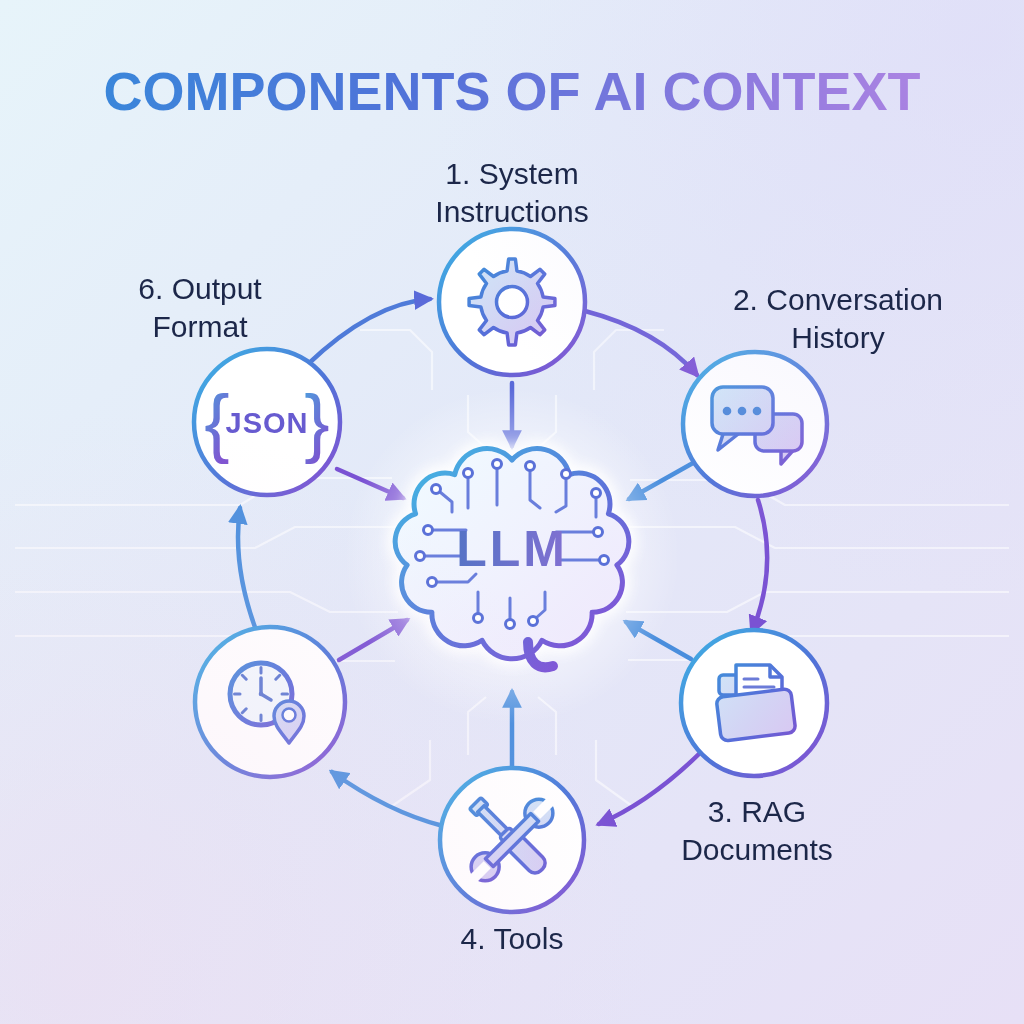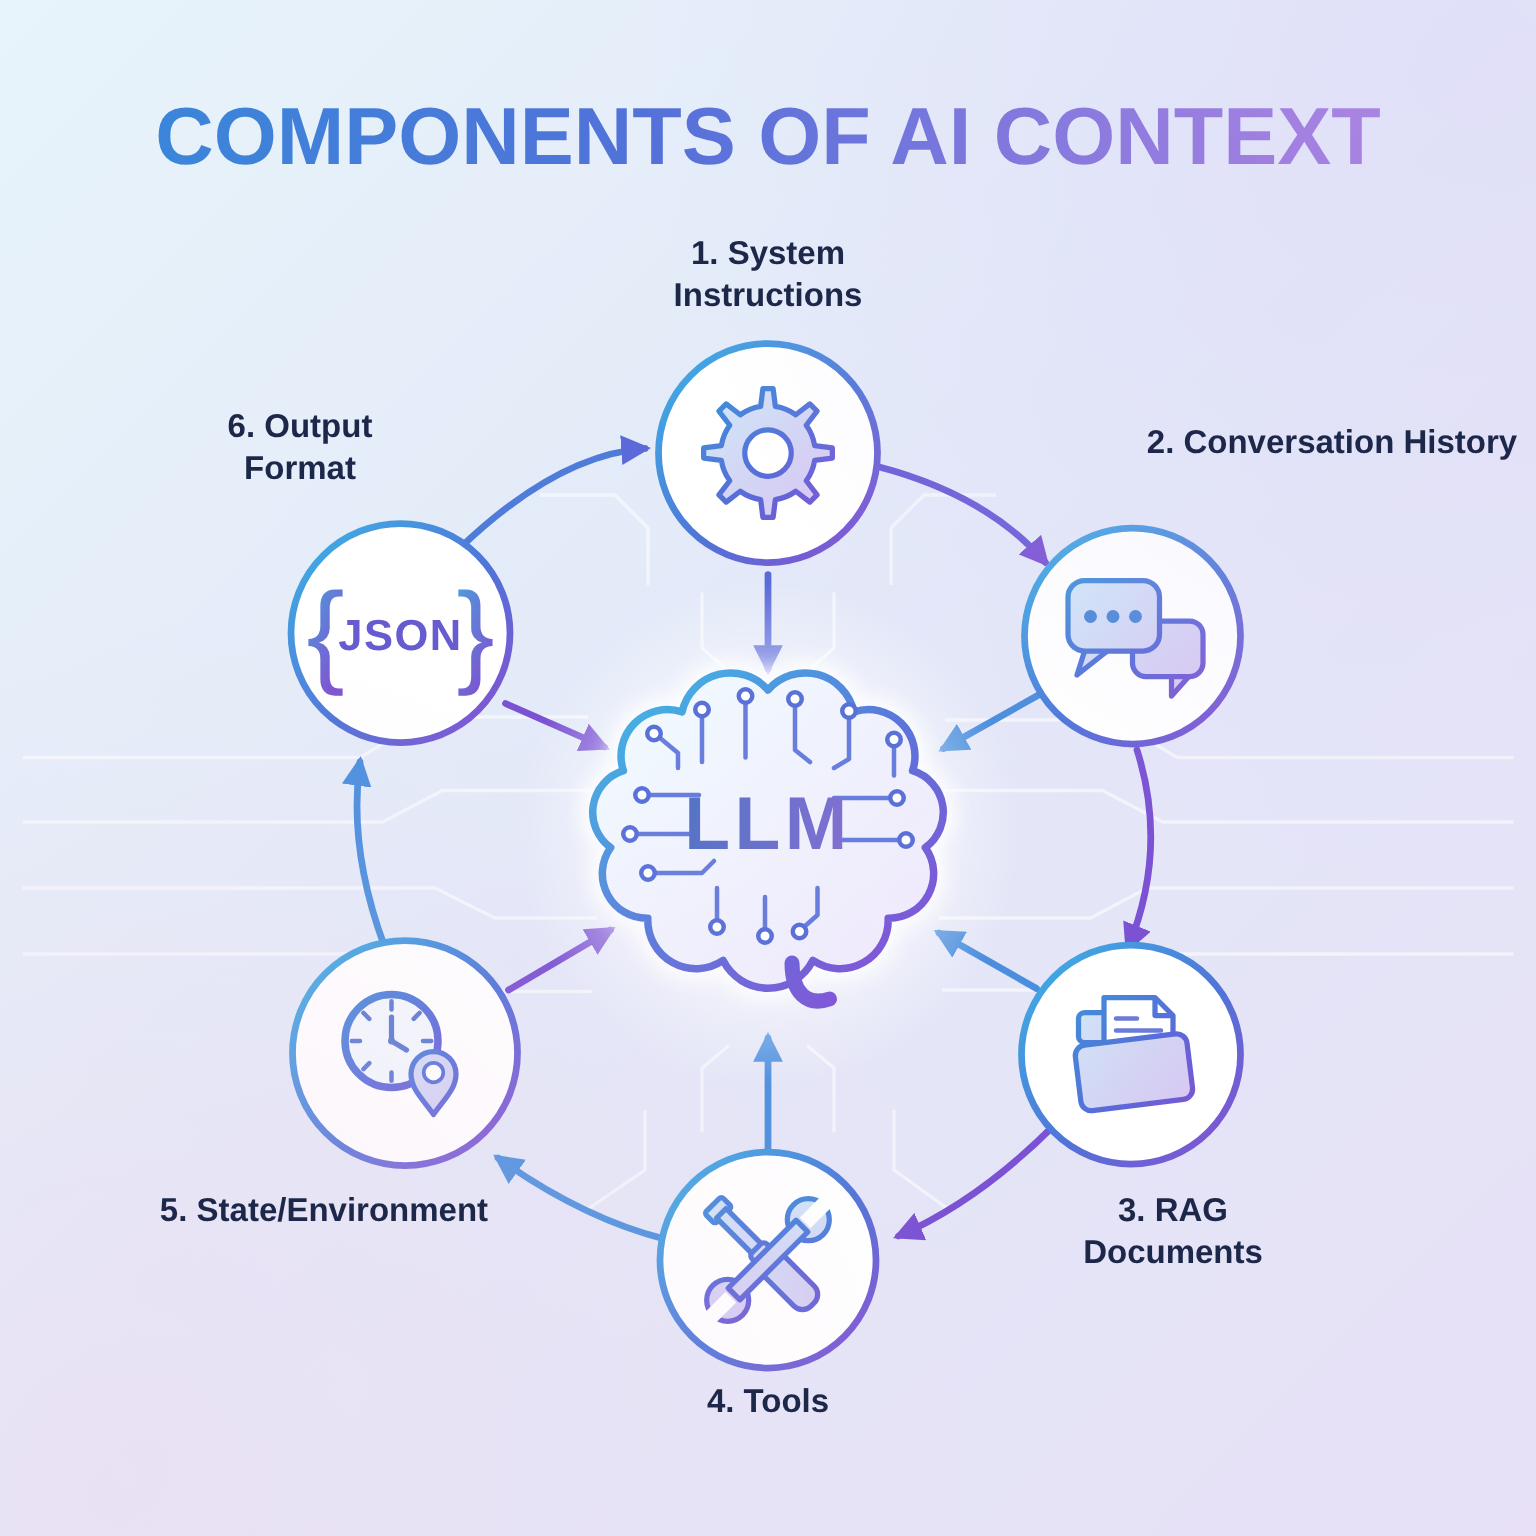--- a/index.html
+++ b/index.html
@@ -16,21 +16,21 @@
   }
   .layer{position:absolute;left:0;top:0;}
   .title{
     position:absolute;left:50%;top:60px;transform:translateX(-50%);
     white-space:nowrap;font-size:54px;font-weight:700;letter-spacing:0px;
     background:linear-gradient(90deg,#3a86da 0%,#5b6ad8 55%,#8a4fd4 100%);
     -webkit-background-clip:text;background-clip:text;color:transparent;
   }
   .lbl{
     position:absolute;transform:translateX(-50%);text-align:center;
-    font-size:22px;font-weight:700;line-height:1.25;color:#1c2749;z-index:5;
+    font-size:30px;font-weight:400;line-height:1.25;color:#1c2749;z-index:5;
   }
   .ring{fill:#ffffff;stroke:url(#ringL);stroke-width:4.5;}
   .icon-fill{fill:url(#iconFillL);stroke:url(#iconStrokeL);stroke-width:3.5;stroke-linejoin:round;}
   .trace{stroke:#ffffff;stroke-width:2.2;fill:none;opacity:.55;stroke-linejoin:round;}
   .btrace{stroke:#5a71d8;stroke-width:3;fill:none;opacity:.9;stroke-linecap:round;stroke-linejoin:round;}
   .bdot{fill:#ffffff;stroke:#5a71d8;stroke-width:3;}
   .arrow{fill:none;stroke-width:4.5;stroke-linecap:round;}
   text{font-family:"Liberation Sans",sans-serif;}
   .llm-text{font-size:50px;font-weight:700;letter-spacing:3px;fill:url(#llmGrad);text-anchor:middle;}
   .brace{font-size:76px;font-weight:400;fill:url(#braceGrad);text-anchor:middle;}
@@ -242,18 +242,17 @@
       <g>
         <text class="brace" x="-50" y="26">{</text>
         <text class="json-word" x="0" y="11">JSON</text>
         <text class="brace" x="50" y="26">}</text>
       </g>
     </g>
   </svg>
 
   <div class="title">COMPONENTS OF AI CONTEXT</div>
   <div class="lbl" style="left:512px;top:155px;width:200px;">1. System Instructions</div>
-  <div class="lbl" style="left:888px;top:281px;width:250px;">2. Conversation History</div>
-  <div class="lbl" style="left:782px;top:793px;width:190px;">3. RAG Documents</div>
+  <div class="lbl" style="left:838px;top:281px;width:250px;">2. Conversation History</div>
+  <div class="lbl" style="left:757px;top:793px;width:190px;">3. RAG Documents</div>
   <div class="lbl" style="left:512px;top:920px;width:180px;">4. Tools</div>
-  <div class="lbl" style="left:216px;top:793px;width:380px;">5. State/Environment</div>
   <div class="lbl" style="left:200px;top:270px;width:160px;">6. Output Format</div>
 </div>
 
 </body></html>

